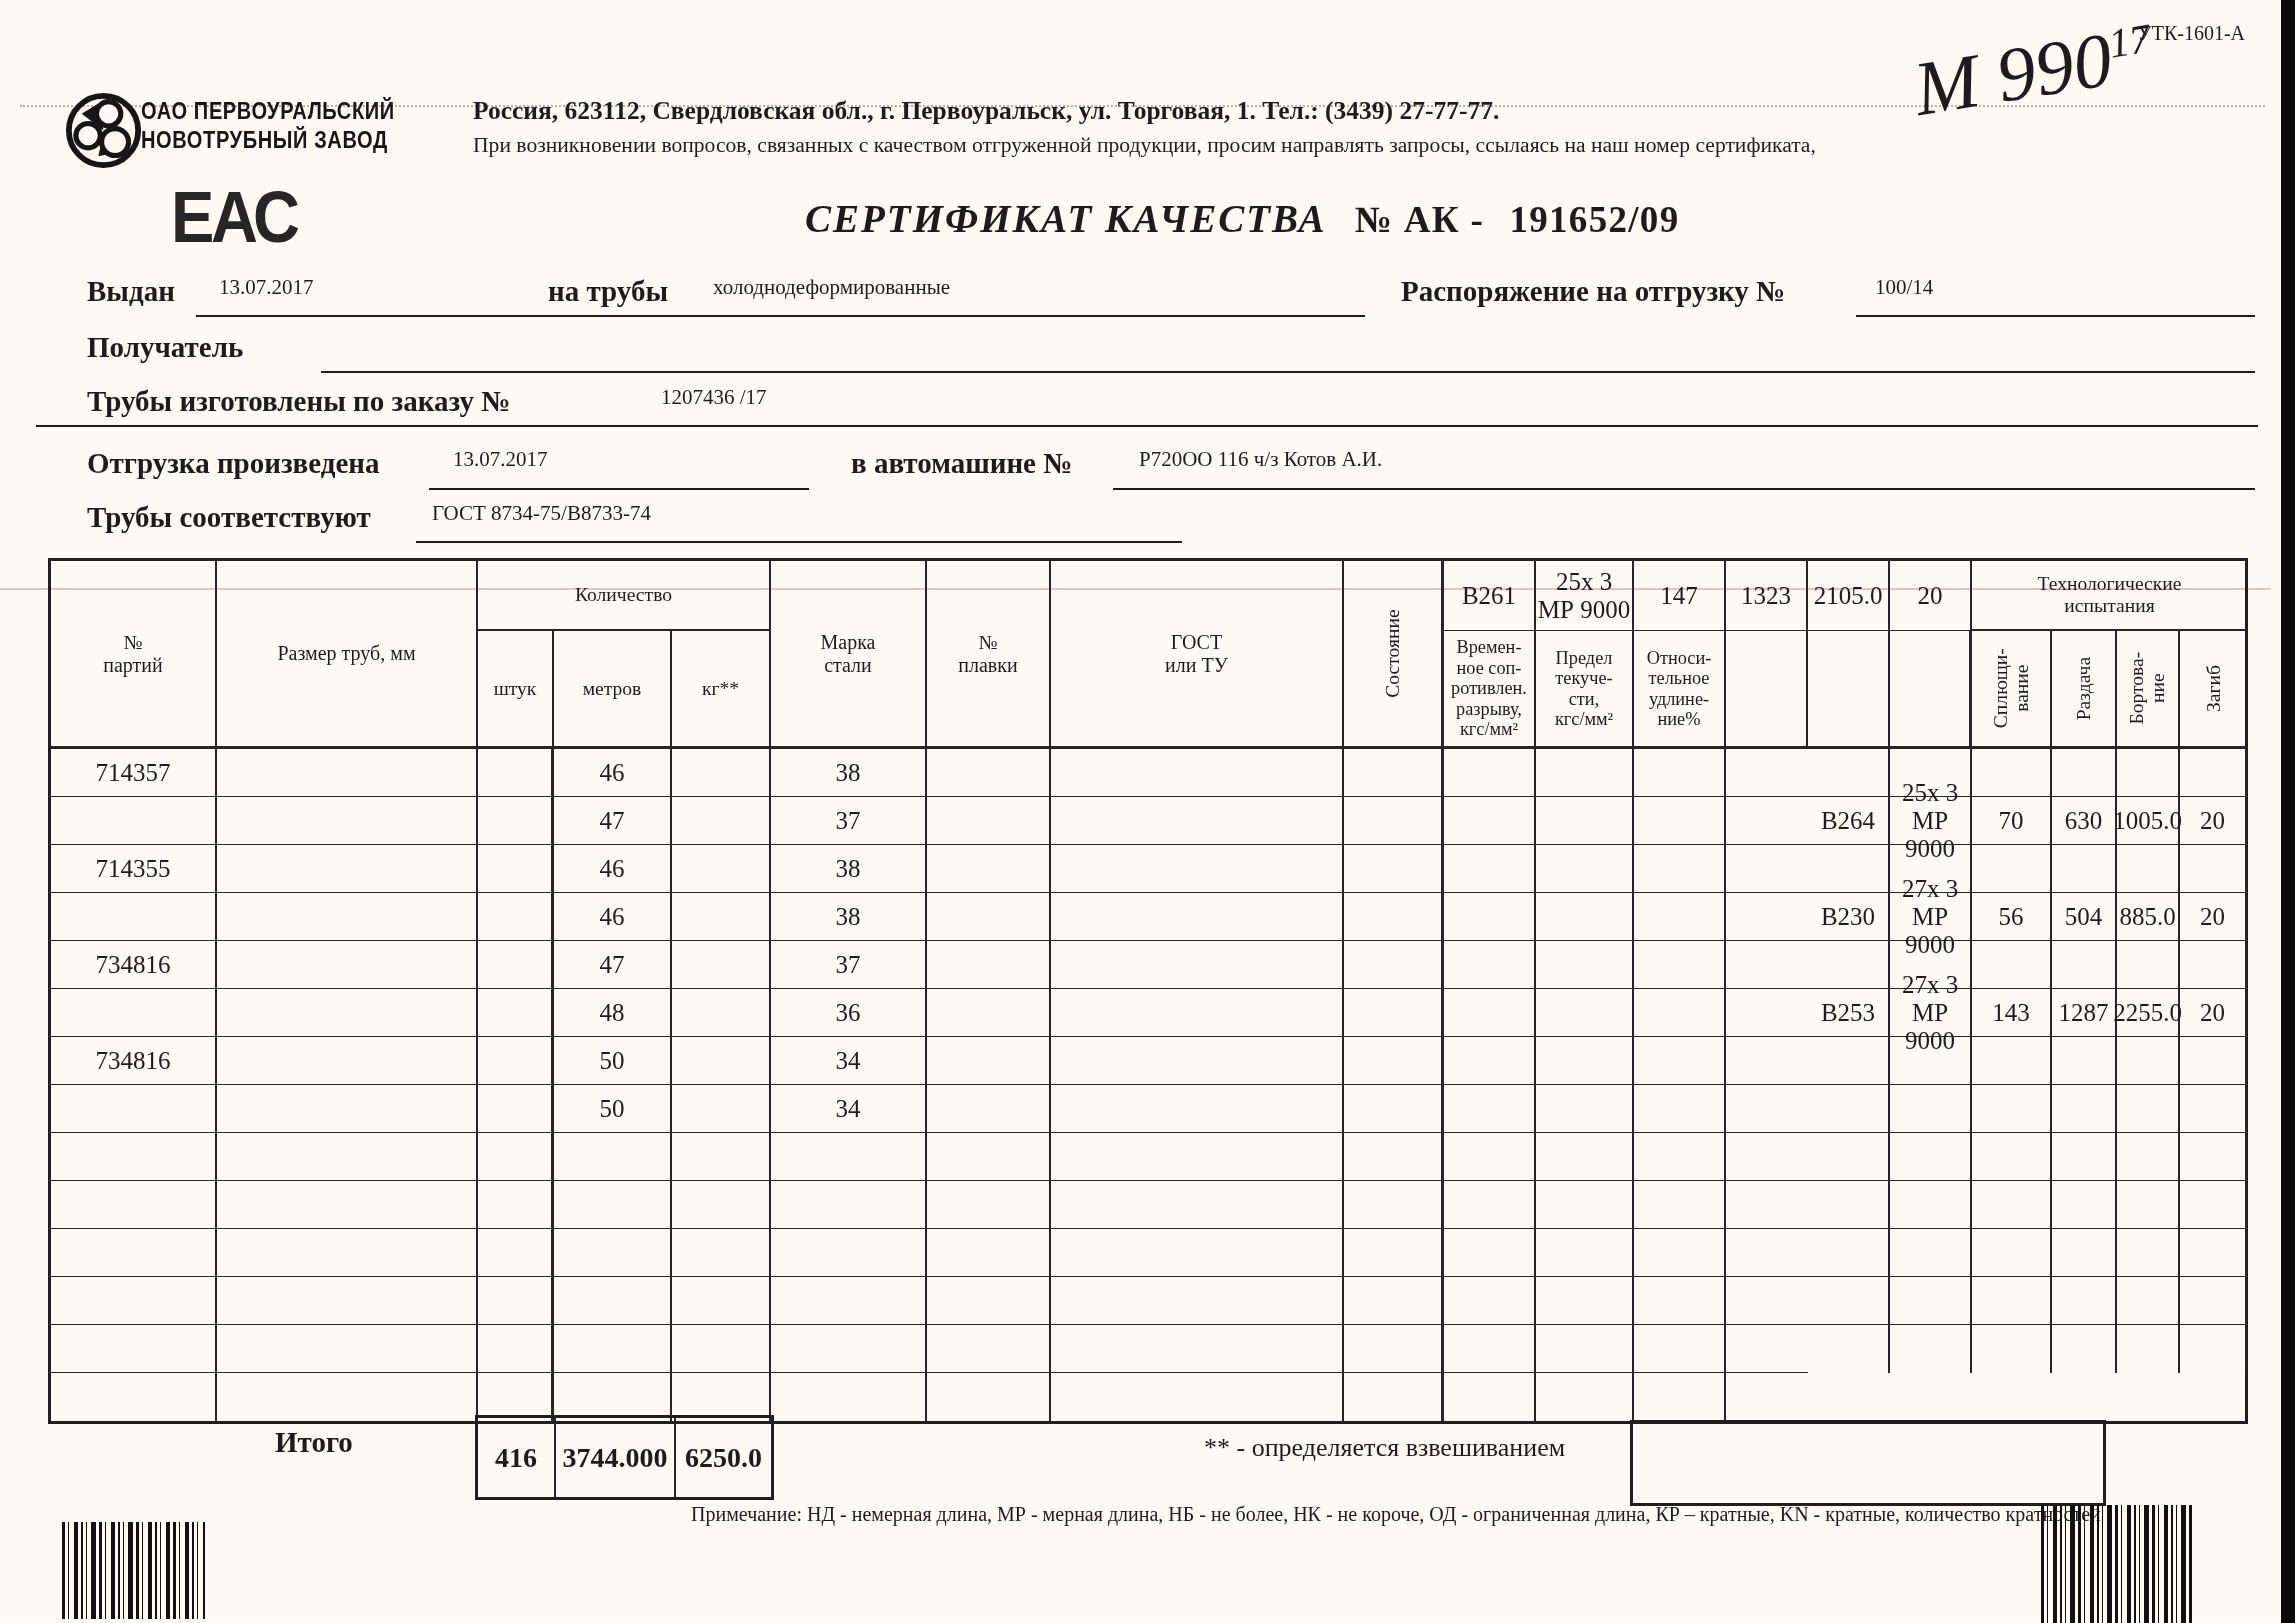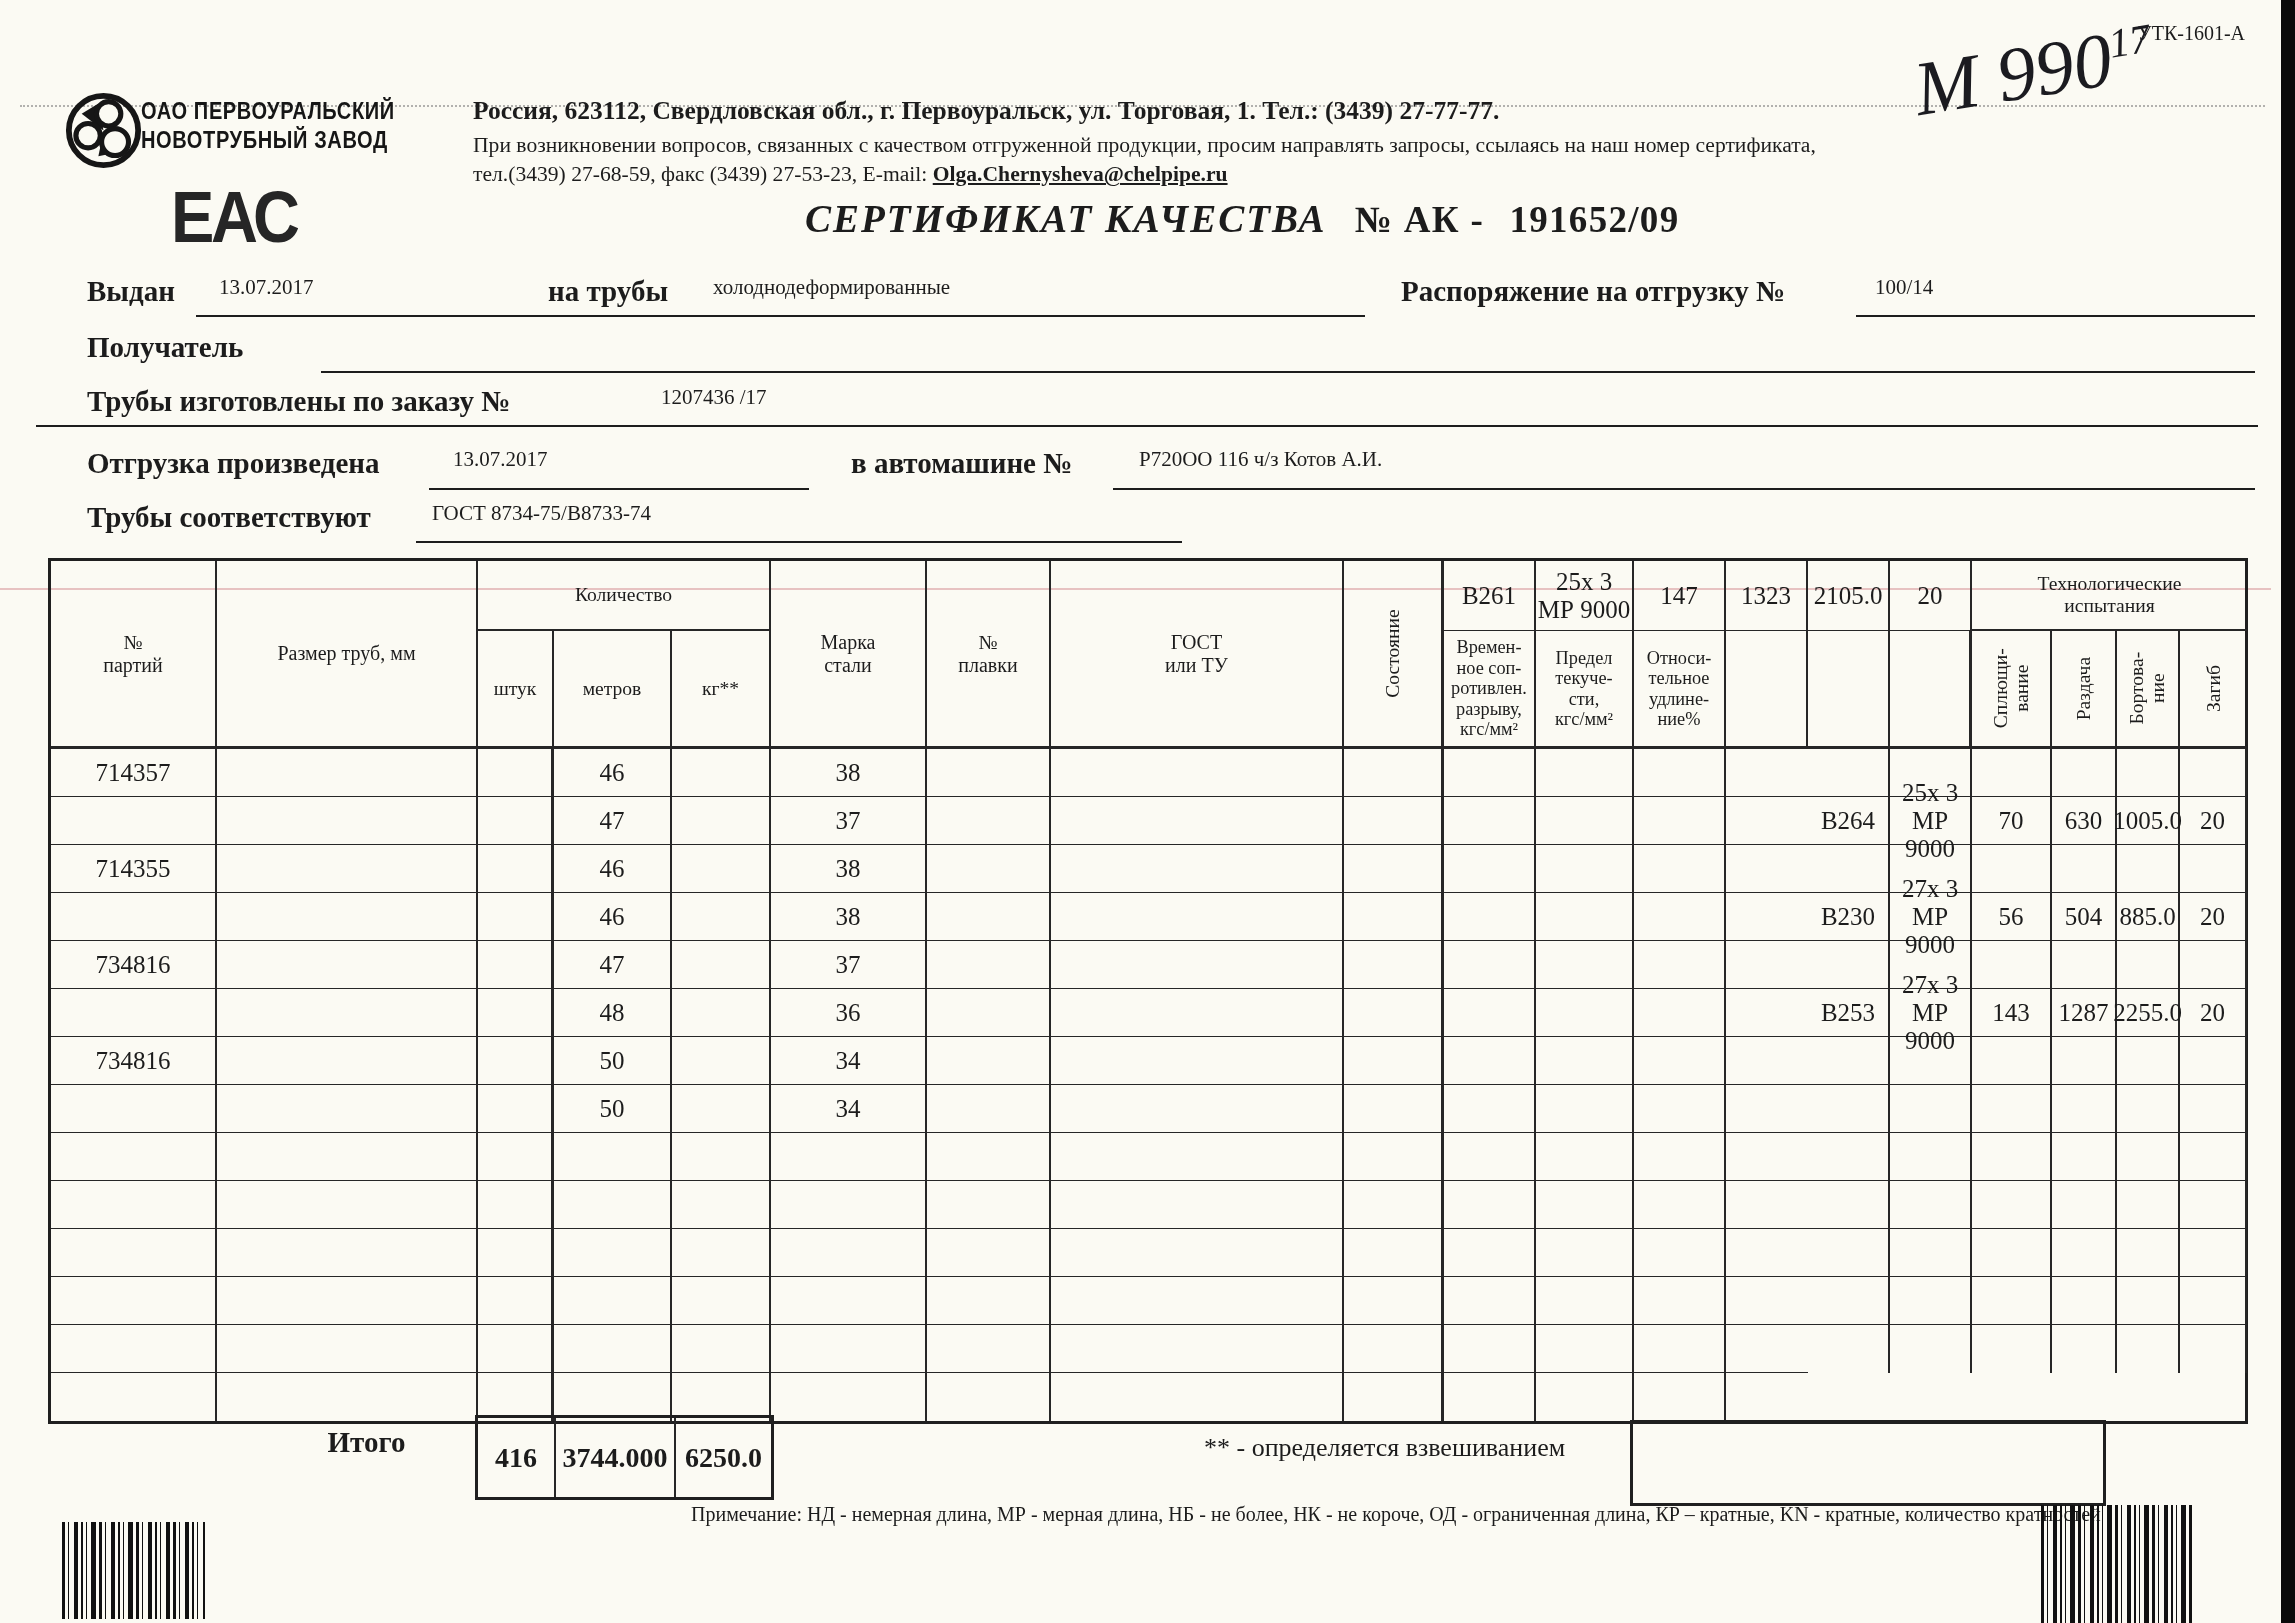--- a/index.html
+++ b/index.html
@@ -46,21 +46,21 @@
   .hb{border-bottom-width:3.3px;}
   .nrb{border-right:none;}
   .td{font-size:25px;border-bottom-width:1.3px;}
   .td.col8{border-right-width:3.3px;}
   .td.col14{border-right-width:3.9px;}
   .td.col18{border-right:none;}
   .td.lastrow{border-bottom:none;}
   .vwrap{position:absolute;inset:0;display:flex;align-items:center;justify-content:center;overflow:visible;}
   .vtext{transform:rotate(-90deg);white-space:pre-line;line-height:1.08;font-size:19.6px;text-align:center;}
   
-  .totals-label{left:275px;top:1426px;width:183px;font-weight:bold;font-size:29px;text-align:center;}
+  .totals-label{left:275px;top:1426px;width:183px;font-weight:bold;font-size:29px;text-align:left;}
   .totals-box{left:475px;top:1415px;width:293px;height:79px;border:3.9px solid #1f1f1f;display:flex;background:transparent;}
   .totals-box .tc{display:flex;align-items:center;justify-content:center;font-size:28px;border-right:2px solid #262626;font-weight:bold;}
   .totals-box .tc:last-child{border-right:none;}
   .weigh-note{left:1204px;top:1433px;font-size:26px;white-space:nowrap;}
   .empty-box{left:1630px;top:1420px;width:470px;height:80px;border:3.3px solid #1f1f1f;}
   .footnote{left:691px;top:1503px;width:1571px;font-size:20px;white-space:nowrap;}
   
   .barcode{background:repeating-linear-gradient(90deg,
       #111 0 3.3px, transparent 3.3px 5.9px, #111 5.9px 7.2px, transparent 7.2px 11.8px,
       #111 11.8px 16.4px, transparent 16.4px 19px, #111 19px 21px, transparent 21px 23.6px,
@@ -82,21 +82,20 @@
   <circle cx="36" cy="68" r="19" fill="#fbfaf3" stroke="#161616" stroke-width="8"></circle>
   <circle cx="78" cy="78" r="21" fill="#fbfaf3" stroke="#161616" stroke-width="8"></circle>
 </svg>
 <div class="abs company">ОАО ПЕРВОУРАЛЬСКИЙ
 НОВОТРУБНЫЙ  ЗАВОД</div>
 <div class="abs eac">ЕАС</div>
 
 <div class="abs contact">
   <div class="l1">Россия, 623112, Свердловская обл., г. Первоуральск, ул. Торговая, 1. Тел.: (3439) 27-77-77.</div>
   <div class="l2">При возникновении вопросов, связанных с качеством отгруженной продукции, просим направлять запросы, ссылаясь на наш номер сертификата,</div>
-  <div class="l3"><span>тел.(3439) 27-68-59, факс (3439) 27-53-23,  E-mail: </span><span class="email">Olga.Chernysheva@chelpipe.ru</span></div>
 </div>
 
 <div class="abs formcode">УТК-1601-А</div>
 <div class="abs handwritten"><span>М 990</span><sup>17</sup></div>
 
 <div class="abs title">
   <span class="t1">СЕРТИФИКАТ КАЧЕСТВА</span>
   <span class="t2">№  АК -</span>
   <span class="t3">191652/09</span>
 </div>

